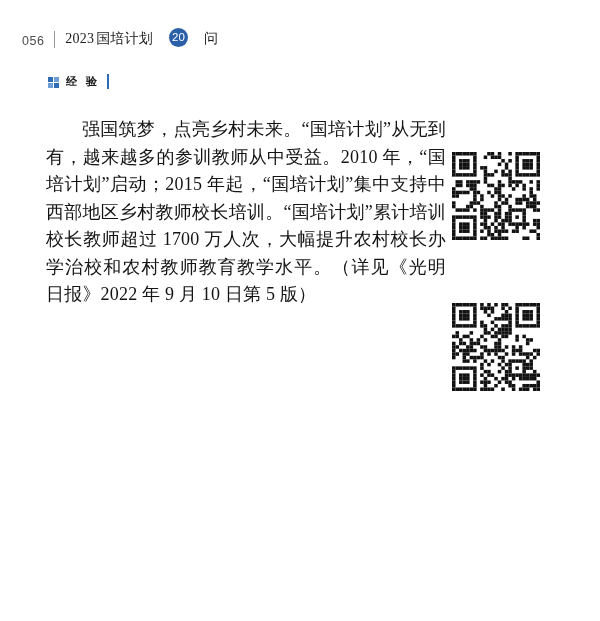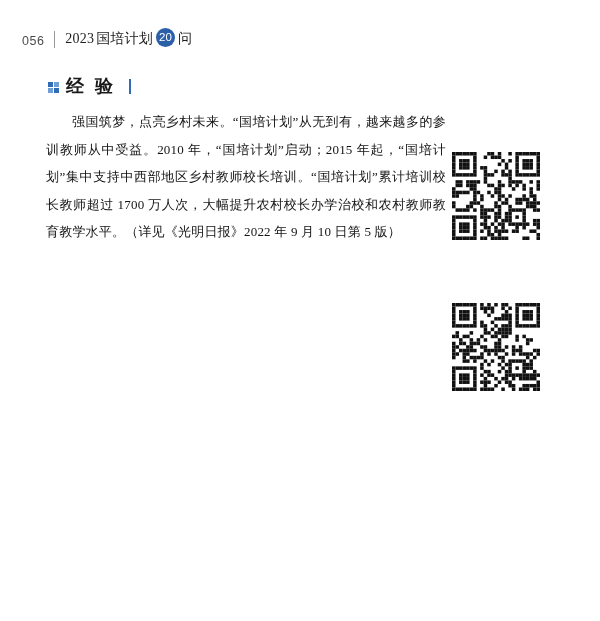--- a/index.html
+++ b/index.html
@@ -63,21 +63,21 @@
     align-items: center;
     justify-content: center;
     width: 19px;
     height: 19px;
     border-radius: 50%;
     background: #2b5fa8;
     color: #ffffff;
     font-family: "Liberation Sans", "DejaVu Sans", sans-serif;
     font-size: 11.5px;
     line-height: 1;
-    margin: 0 3px;
+    margin: 0 16px;
     position: relative;
     top: -1px;
   }
 
   
   .section-heading {
     position: absolute;
     left: 48px;
     top: 74px;
     display: flex;
@@ -96,41 +96,41 @@
   }
   .sq-icon i {
     display: block;
     background: #2f6cb5;
   }
   .sq-icon i:nth-child(2) { background: #6d9ed6; }
   .sq-icon i:nth-child(3) { background: #6d9ed6; }
   .section-title {
     font-family: "Liberation Sans", "DejaVu Sans", sans-serif;
     font-weight: bold;
-    font-size: 18px;
+    font-size: 11px;
     color: #1a1a1a;
     letter-spacing: 3px;
-    padding-right: 13px;
+    padding-right: 7px;
   }
   .heading-bar {
     width: 2px;
     height: 15px;
     background: #2f6cb5;
   }
 
   
   .body-block {
     position: absolute;
     left: 46px;
     top: 100px;
     width: 400px;
   }
   p.para {
-    margin: 8px 0 6px 0;
-    font-size: 13px;
+    margin: 16px 0 6px 0;
+    font-size: 18px;
     line-height: 27.5px;
     text-indent: 2em;
     text-align: justify;
     text-justify: inter-ideograph;
     color: #141414;
     letter-spacing: 0.2px;
   }
   p.para.second {
     margin-top: 9px;
   }

